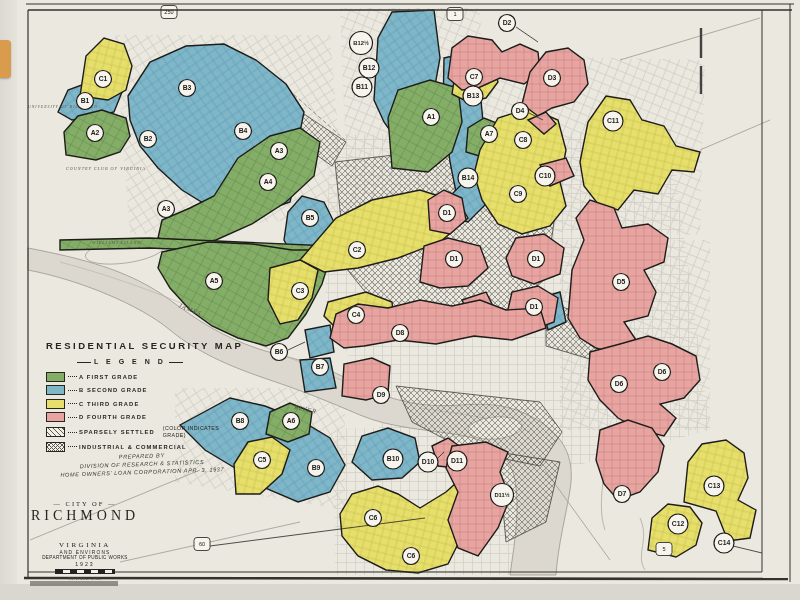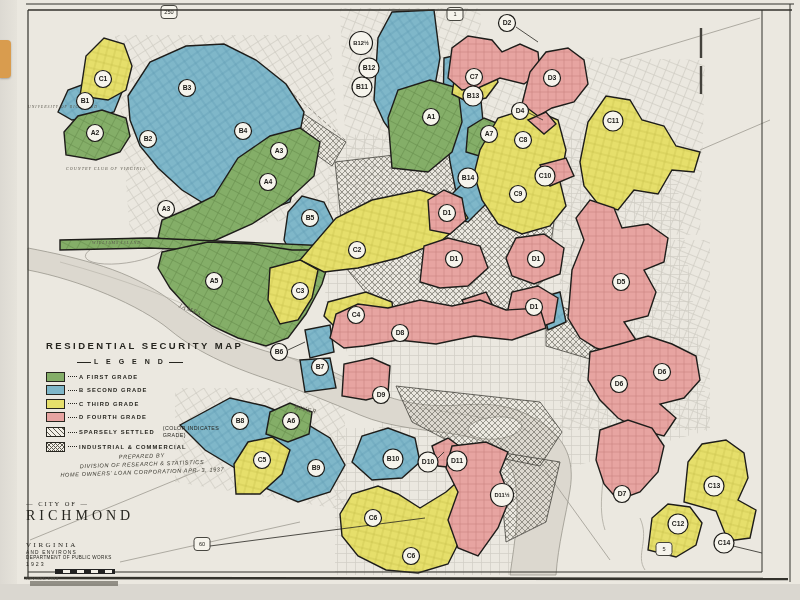--- a/index.html
+++ b/index.html
@@ -24,21 +24,21 @@
   .lg-lab{font-size:5.8px;letter-spacing:1.1px;font-weight:bold;white-space:nowrap;}
   .lg-note{font-size:5.3px;letter-spacing:.4px;margin-left:8px;white-space:pre-line;line-height:1.25;}
   .sw-sparse{background:repeating-linear-gradient(45deg,#f2efe7 0 2.6px,#5c594f 2.6px 3.4px);}
   .sw-ind{background:repeating-linear-gradient(45deg,rgba(92,89,79,0) 0 2.2px,#5c594f 2.2px 3px),
            repeating-linear-gradient(-45deg,#f2efe7 0 2.2px,#5c594f 2.2px 3px);}
   .credits{position:absolute;left:52px;top:452px;width:180px;text-align:center;color:#3a382f;
            font-style:italic;transform:rotate(-2deg);}
   .credits div{font-size:5.6px;letter-spacing:.6px;line-height:1.45;white-space:nowrap;}
 
   
-  .titleblock{position:absolute;left:26px;top:500px;width:118px;text-align:left;color:#26251f;}
+  .titleblock{position:absolute;left:26px;top:500px;width:118px;text-align:center;color:#26251f;}
   .tb-cityof{font-size:6.5px;letter-spacing:2px;font-family:"Liberation Serif",serif;}
   .tb-name{font-size:14px;letter-spacing:4px;font-family:"Liberation Serif",serif;margin-top:1px;}
   .tb-state{font-size:7px;letter-spacing:2.5px;font-family:"Liberation Serif",serif;margin-top:17px;}
   .tb-env{font-size:4.8px;letter-spacing:1.2px;margin-top:1px;}
   .tb-dept{font-size:4.6px;letter-spacing:.4px;}
   .tb-year{font-size:5.2px;letter-spacing:2px;margin-top:1px;}
   .tb-scale{width:58px;height:3px;margin:2px auto 0;
             background:repeating-linear-gradient(90deg,#222 0 7px,#f2efe7 7px 14px);border:1px solid #222;}
   .tb-rev{font-size:4px;letter-spacing:.4px;margin-top:2px;color:#55524a;}
 </style>

